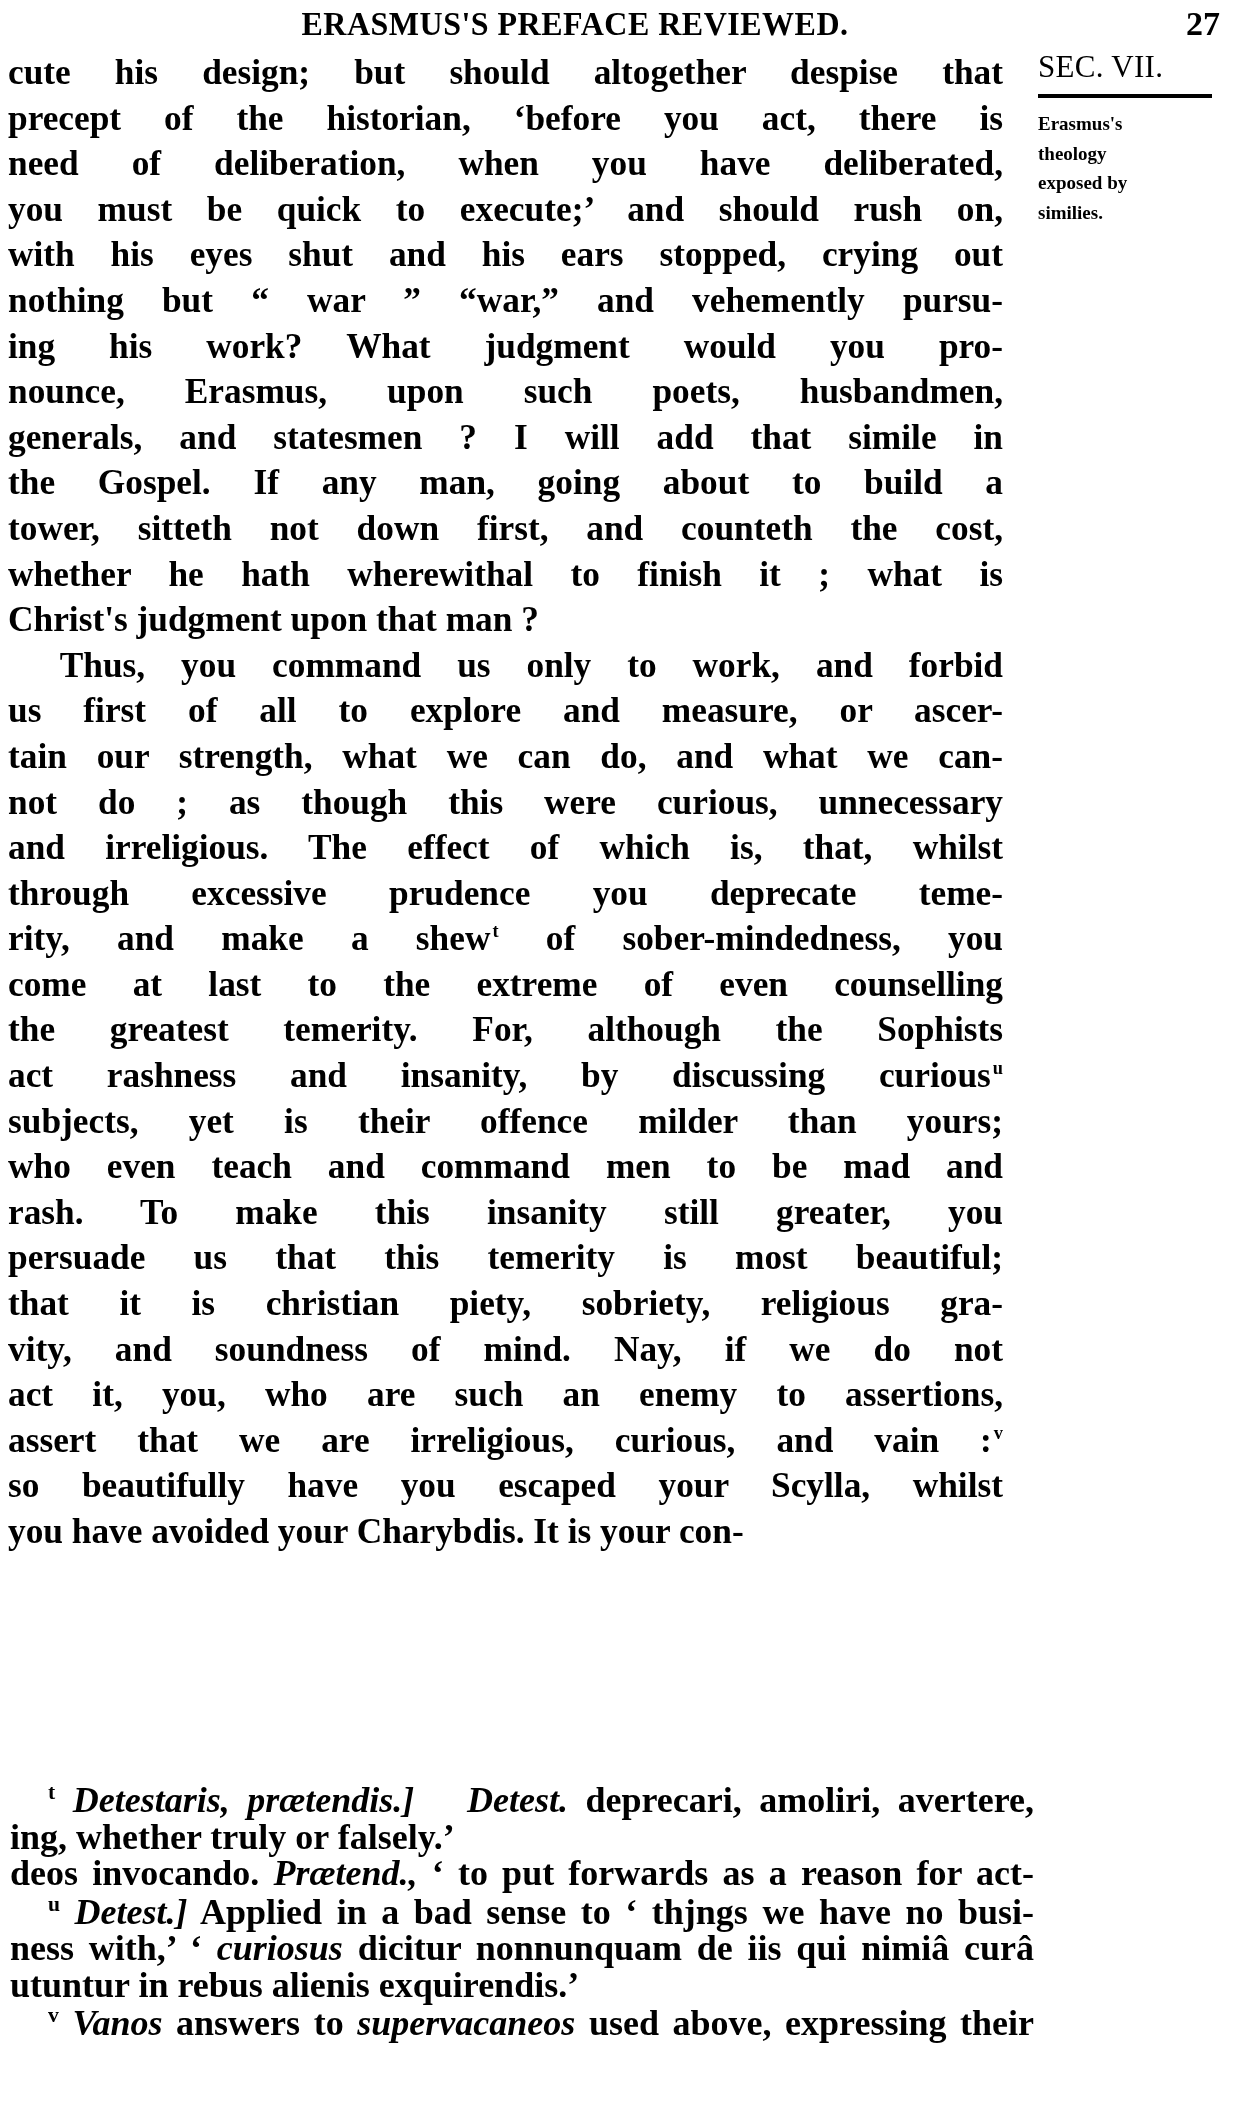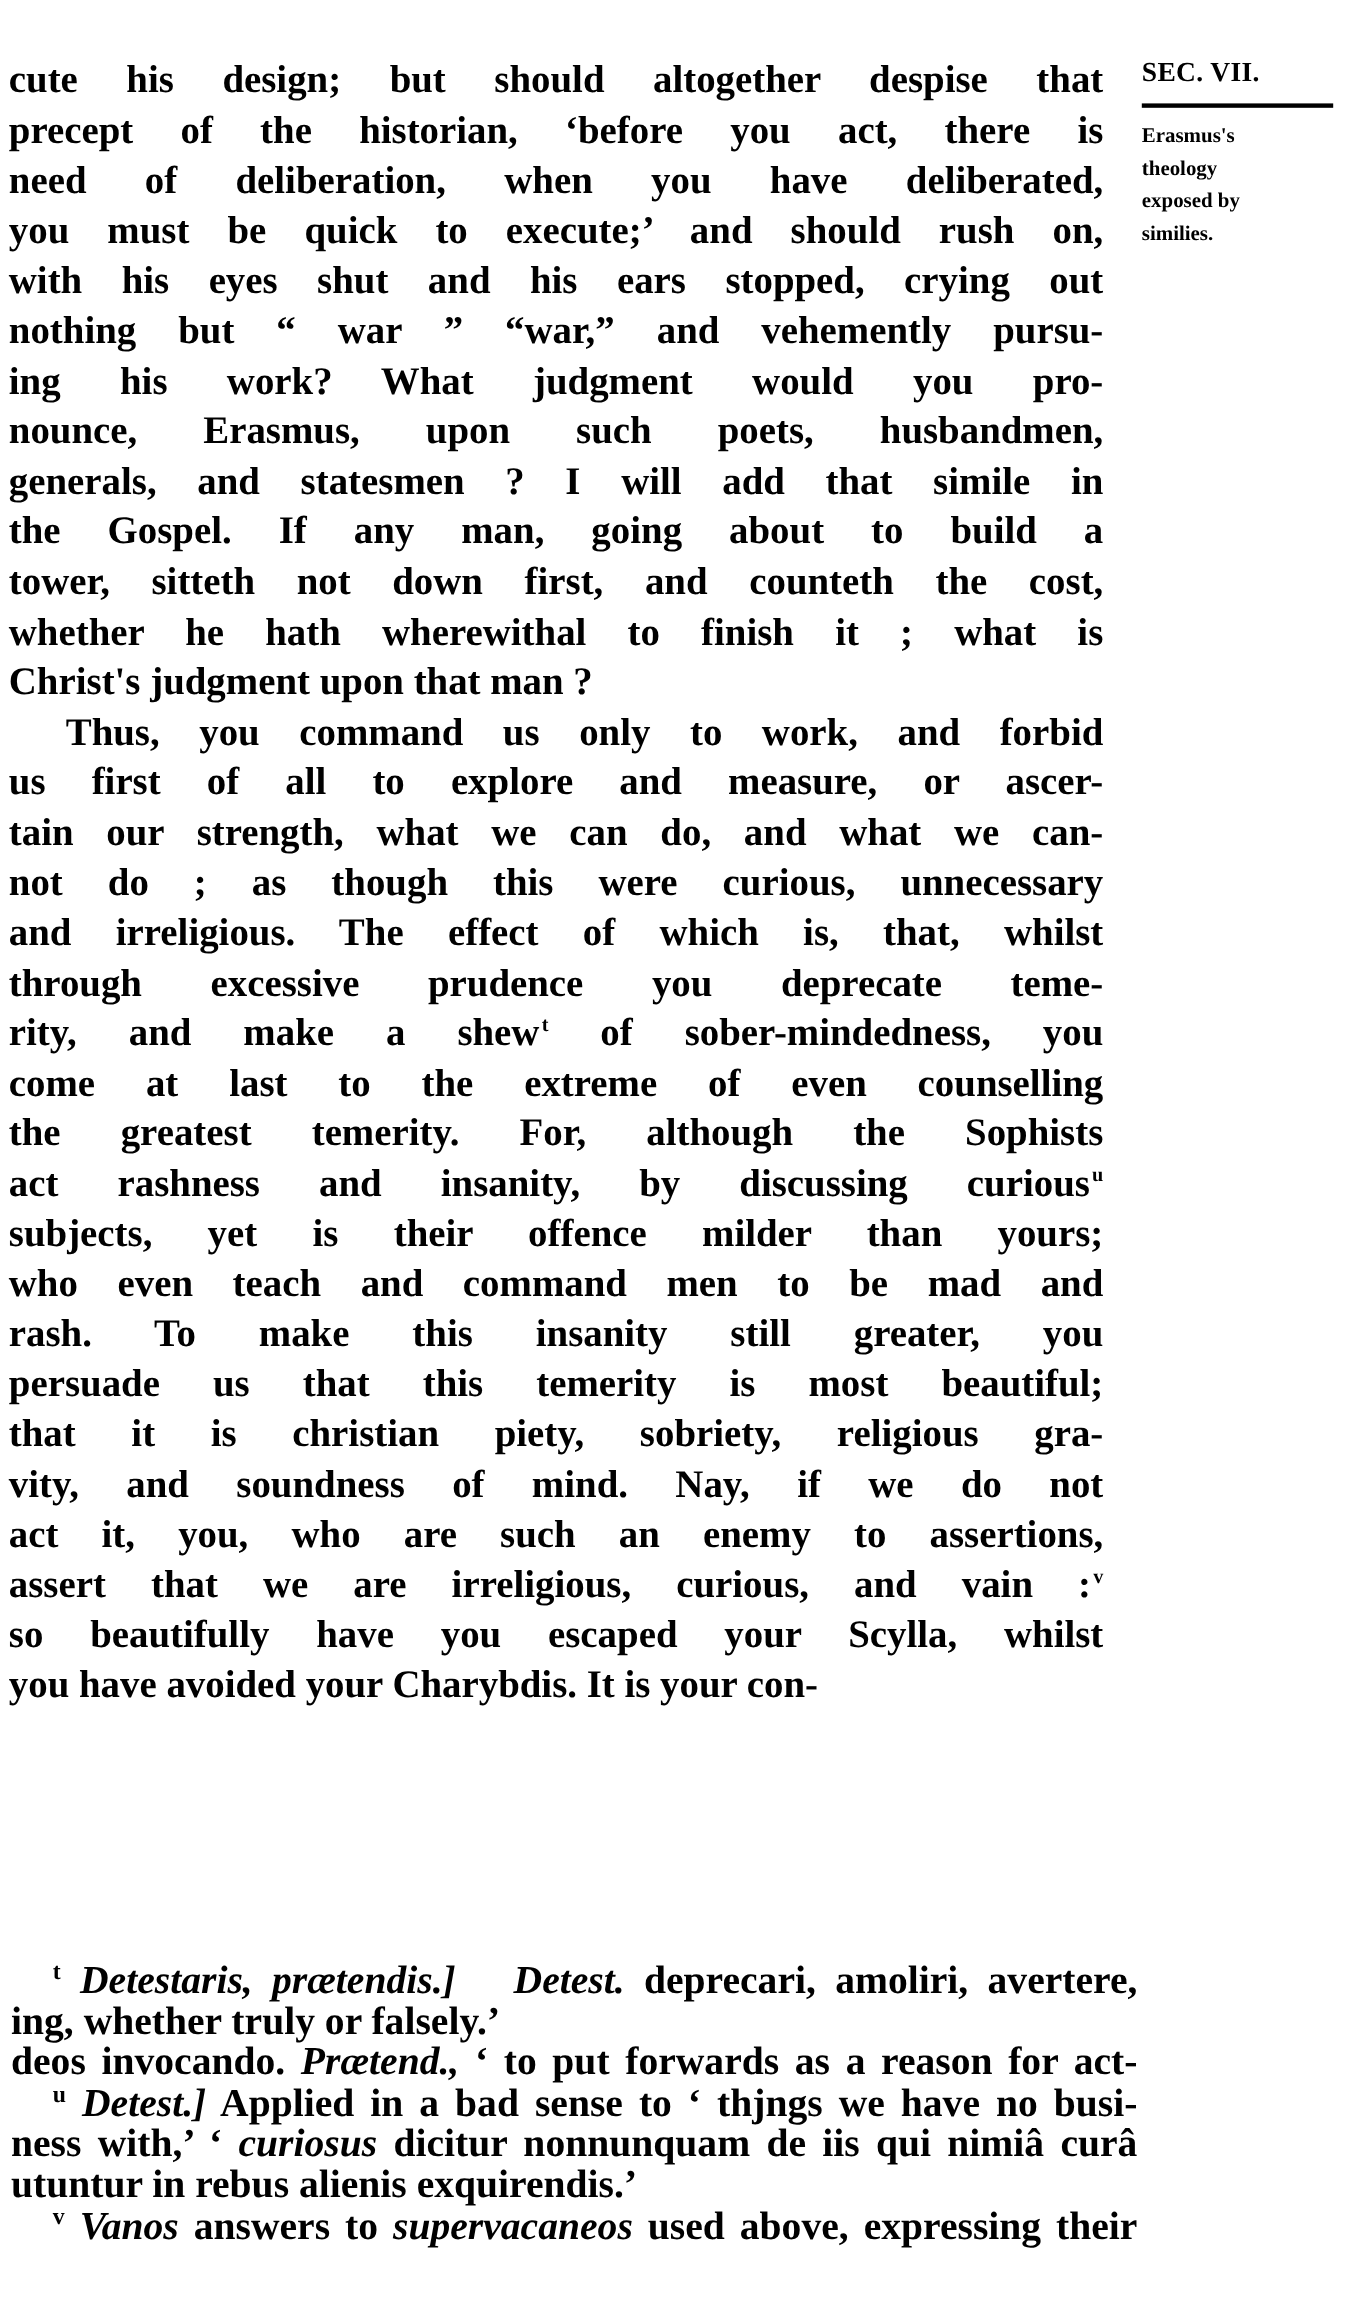--- a/index.html
+++ b/index.html
@@ -64,24 +64,24 @@
   .margin-col {
     position: absolute;
     left: 1038px;
     top: 52px;
     width: 192px;
     font-size: 23px;
     line-height: 29px;
     font-weight: 600;
   }
   .margin-sec {
-    font-size: 25px;
+    font-size: 31px;
     letter-spacing: 0.3px;
     white-space: nowrap;
-    font-weight: 700;
+    font-weight: 400;
   }
   .margin-rule {
     border: none;
     border-top: 4px solid #000;
     margin: 13px 4px 11px 0;
     width: 174px;
   }
   .margin-note {
     font-size: 19px;
     line-height: 29.5px;
@@ -156,20 +156,24 @@
     font-size: 0.6em;
     vertical-align: super;
     line-height: 0;
   }
 </style>
 </head>
 <body>
 
 <div class="page">
 
+  <div class="running-head">
+    <div class="head-title">ERASMUS'S PREFACE REVIEWED.</div>
+    <div class="head-folio">27</div>
+  </div>
 
   <div class="margin-col">
     <div class="margin-sec">SEC. VII.</div>
     <hr class="margin-rule">
     <div class="margin-note">
       <div>Erasmus's</div>
       <div>theology</div>
       <div>exposed by</div>
       <div>similies.</div>
     </div>

